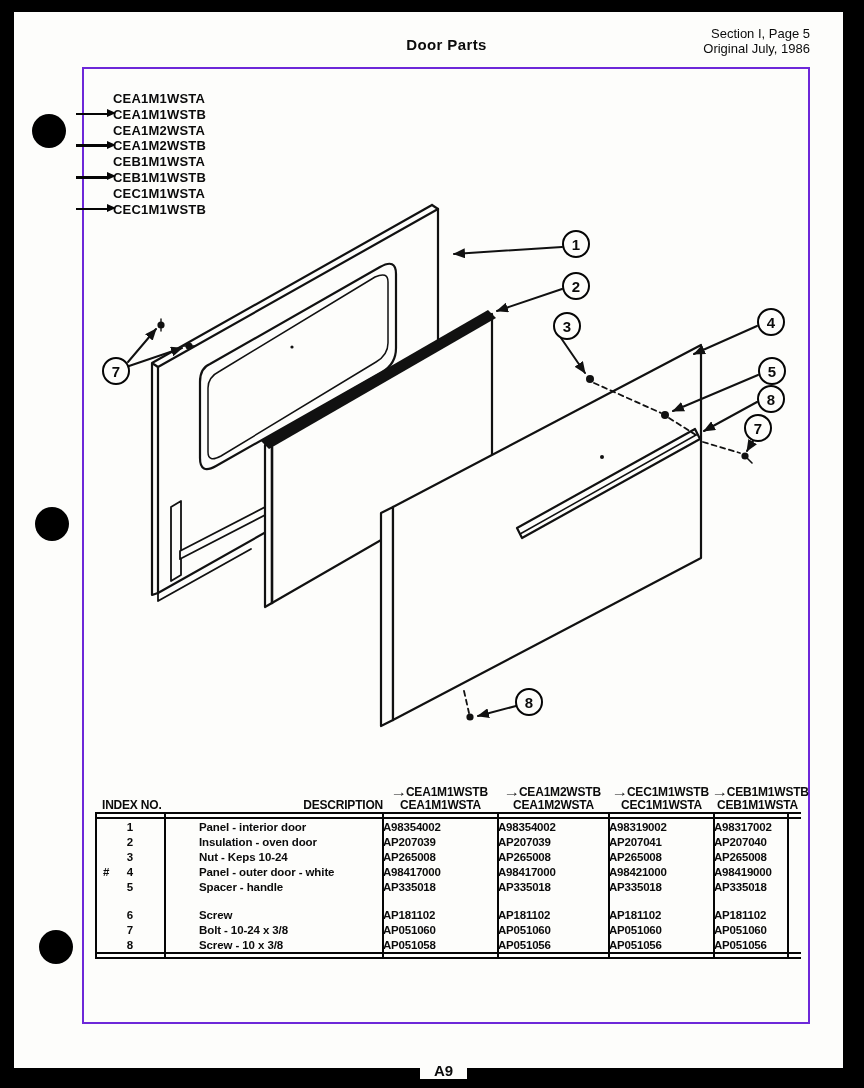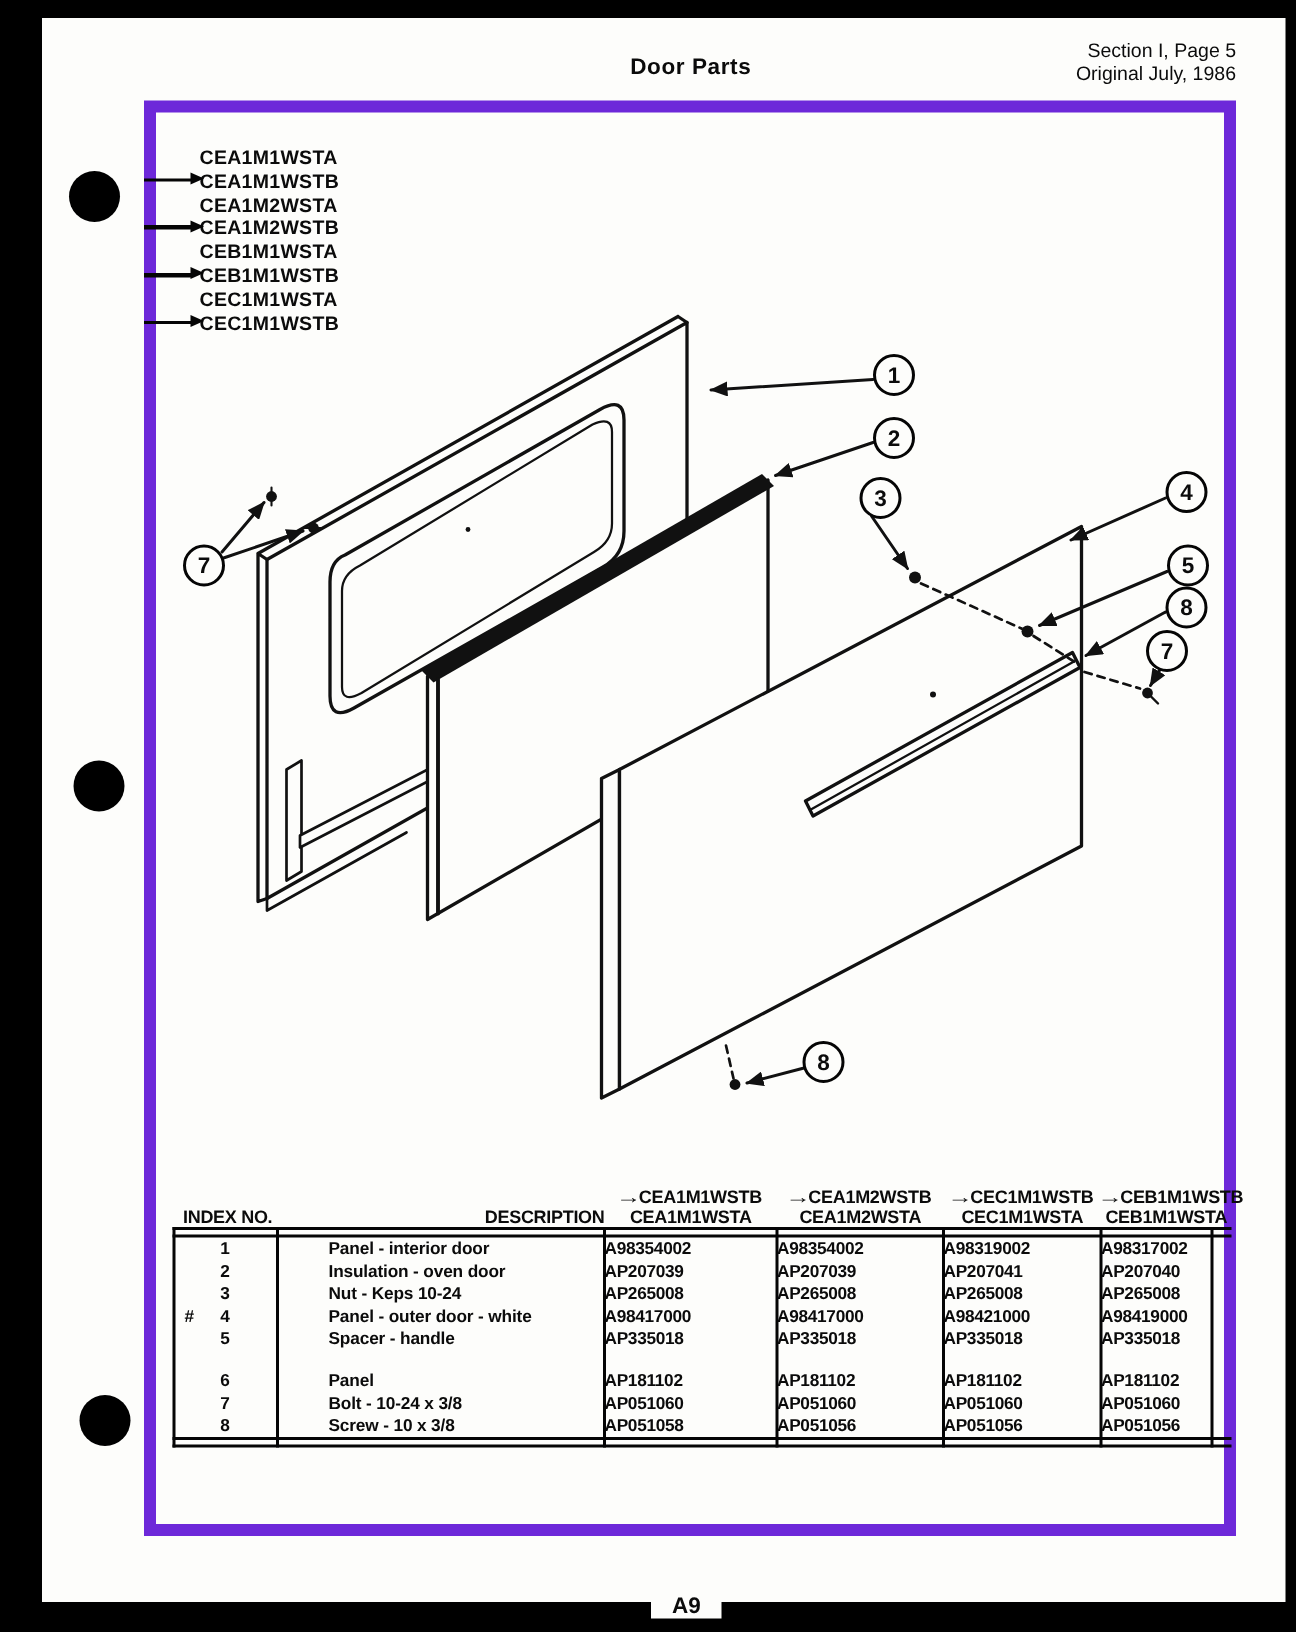--- a/index.html
+++ b/index.html
@@ -1,31 +1,31 @@
 <!DOCTYPE html>
 <html><head>
 <meta charset="utf-8">
 <style>
   * { margin:0; padding:0; box-sizing:border-box; }
   html,body { width:864px; height:1088px; background:#000; overflow:hidden;
               font-family:"Liberation Sans", sans-serif; color:#0b0b0b; }
-  .page { position:absolute; left:28px; top:12px; width:829px; height:1056px; background:#fdfdfb; }
+  .page { position:absolute; left:14px; top:12px; width:829px; height:1056px; background:#fdfdfb; }
 
   .punch { position:absolute; width:34px; height:34px; border-radius:50%; background:#000; }
   .punch1 { left:18px;  top:102px; }
   .punch2 { left:21px;  top:495px; }
   .punch3 { left:25px;  top:918px; }
 
   .doc-title { position:absolute; left:18px; top:24px; width:829px; text-align:center;
                font-size:15px; font-weight:bold; letter-spacing:.4px; }
   .section-info { position:absolute; right:33px; top:15px; text-align:right;
                   font-size:13px; font-weight:normal; line-height:14.5px; }
 
   .main-box { position:absolute; left:68px; top:55px; width:728px; height:957px;
-              border:8px solid #6d28d9; }
+              border:2px solid #6d28d9; }
 
   
   .models { position:absolute; left:29px; top:22px; }
   .model-row { position:relative; height:15.8px; font-size:13px; font-weight:bold;
                letter-spacing:.2px; line-height:15.8px; white-space:nowrap; }
   .m-arrow { position:absolute; left:-37px; top:6px; width:32px; height:2.6px; background:#050505; }
   .m-arrow::after { content:""; position:absolute; right:-8px; top:-3.6px; width:0; height:0;
                     border-left:9px solid #050505; border-top:4.8px solid transparent;
                     border-bottom:4.8px solid transparent; }
 
@@ -279,21 +279,21 @@
             <div class="c-part">AP335018</div>
             <div class="c-part">AP335018</div>
             <div class="c-part">AP335018</div>
           </div>
 <div class="spacer-row"></div>
   <div class="tgrid trow">
     <div class="c-index">
       <span class="c-prefix"></span>
       <span class="c-num">6</span>
     </div>
-    <div class="c-desc">Panel</div>
+    <div class="c-desc">Screw</div>
   <div class="c-part">AP181102</div>
             <div class="c-part">AP181102</div>
             <div class="c-part">AP181102</div>
             <div class="c-part">AP181102</div>
           </div>
 
   <div class="tgrid trow">
     <div class="c-index">
       <span class="c-prefix"></span>
       <span class="c-num">7</span>

